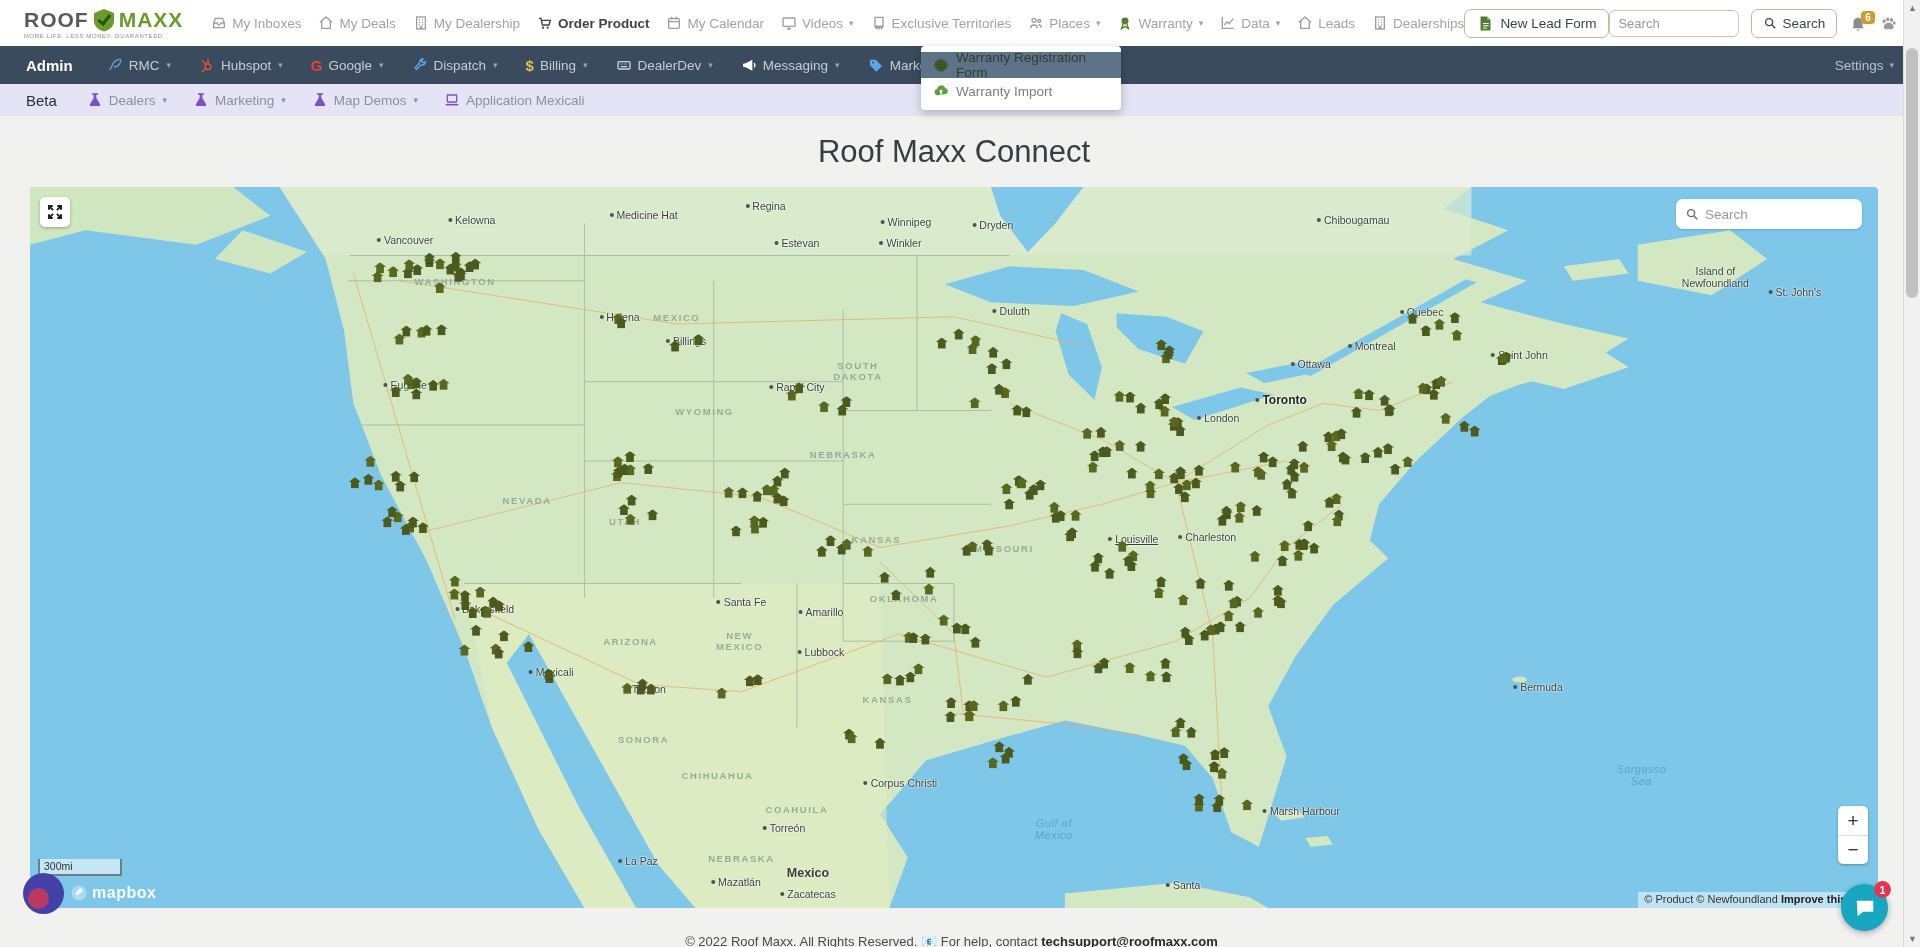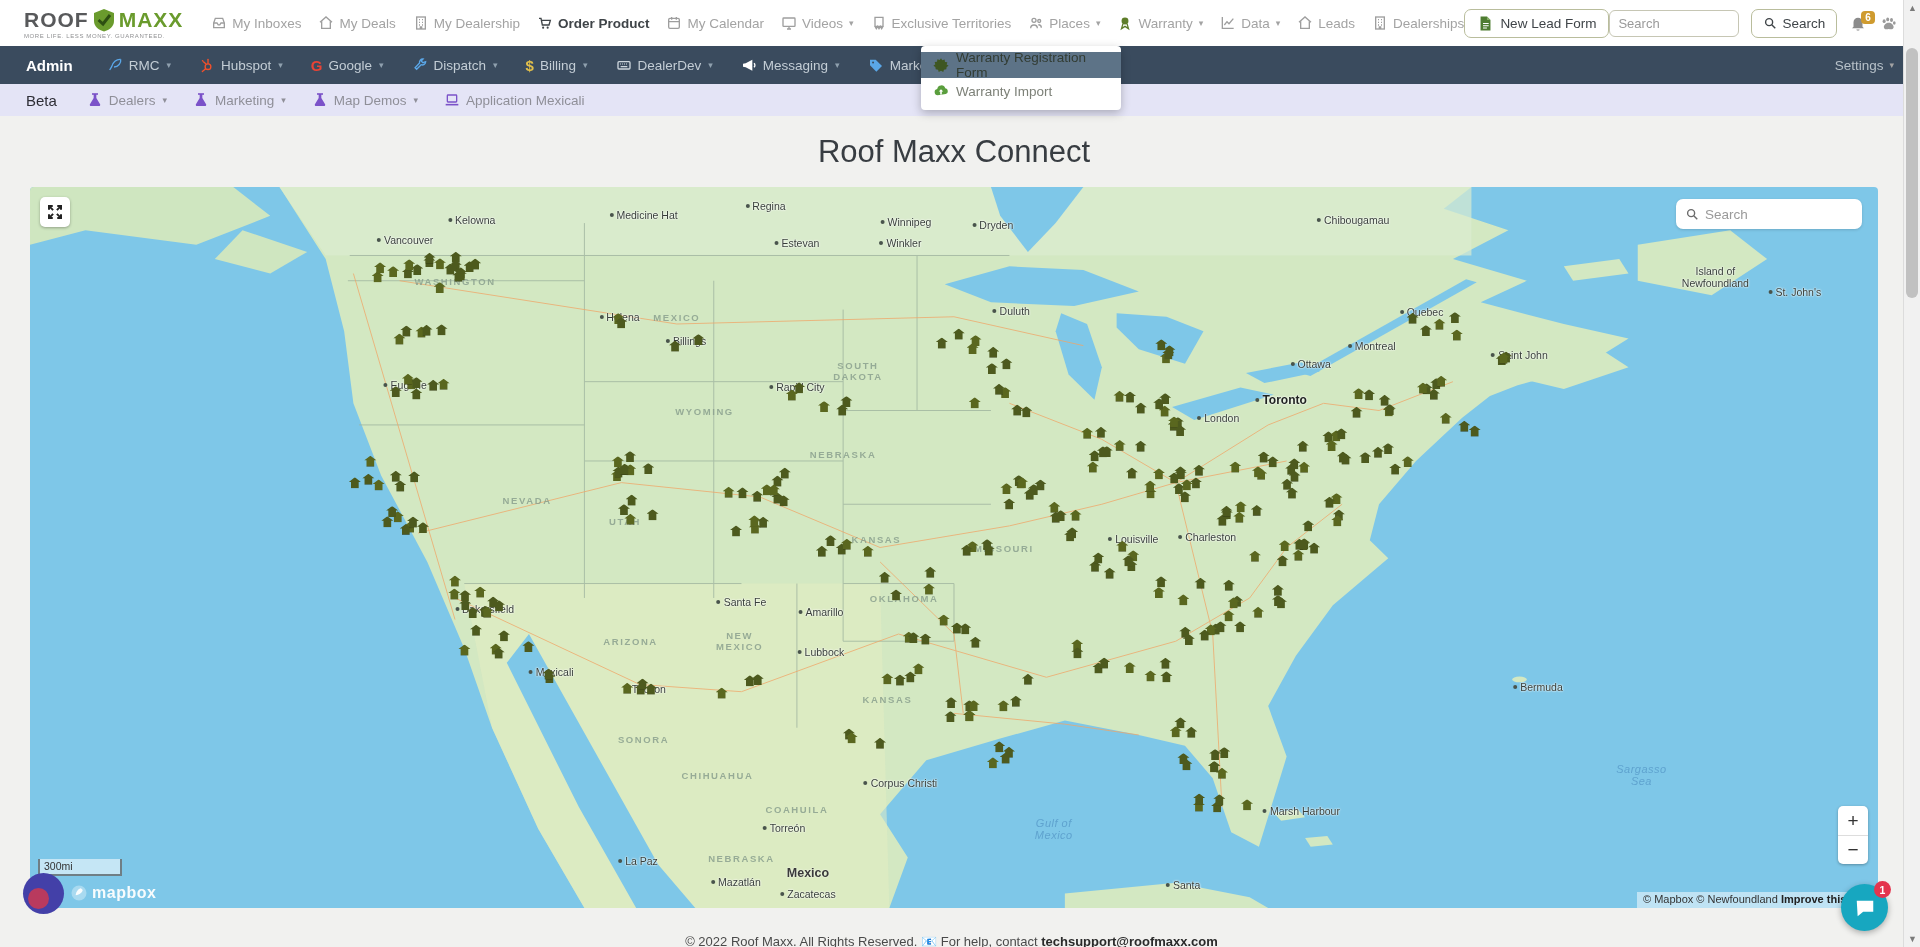--- a/index.html
+++ b/index.html
@@ -537,21 +537,21 @@
       <div class="map-label lbl-city big" style="left: 67.7%; top: 29.6%;"><i></i><span>Toronto</span></div>
       <div class="map-label lbl-city" style="left: 64.3%; top: 32%;"><i></i><span>London</span></div>
       <div class="map-label lbl-city" style="left: 69.3%; top: 24.5%;"><i></i><span>Ottawa</span></div>
       <div class="map-label lbl-city" style="left: 72.6%; top: 22.1%;"><i></i><span>Montreal</span></div>
       <div class="map-label lbl-city" style="left: 75.3%; top: 17.3%;"><i></i><span>Quebec</span></div>
       <div class="map-label lbl-city" style="left: 80.6%; top: 23.3%;"><i></i><span>Saint John</span></div>
       <div class="map-label lbl-city" style="left: 95.5%; top: 14.5%;"><i></i><span>St. John's</span></div>
       <div class="map-label lbl-city" style="left: 91.2%; top: 12.5%;"><span>Island of
 Newfoundland</span></div>
       <div class="map-label lbl-city" style="left: 71.6%; top: 4.6%;"><i></i><span>Chibougamau</span></div>
-      <div class="map-label lbl-city" style="left: 59.7%; top: 48.8%;"><i></i><span>Louisville</span></div>
+      <div class="map-label lbl-city" style="left: 59.7%; top: 48.8%; text-decoration: underline;"><i></i><span>Louisville</span></div>
       <div class="map-label lbl-city" style="left: 63.7%; top: 48.5%;"><i></i><span>Charleston</span></div>
       <div class="map-label lbl-city" style="left: 62.4%; top: 96.8%;"><i></i><span>Santa</span></div>
       <div class="map-label lbl-city" style="left: 68.8%; top: 86.6%;"><i></i><span>Marsh Harbour</span></div>
       <div class="map-label lbl-city" style="left: 81.6%; top: 69.4%;"><i></i><span>Bermuda</span></div>
     </div>
   <div id="map-markers">
       <div class="marker alt" style="left: 22.1729%; top: 14.1019%;"></div>
       <div class="marker" style="left: 20.9549%; top: 11.5893%;"></div>
       <div class="marker" style="left: 23.1823%; top: 12.5312%;"></div>
       <div class="marker alt" style="left: 22.1846%; top: 10.7844%;"></div>
@@ -889,21 +889,21 @@
   </div>
   <div class="map-scale">300mi</div>
   <div class="map-logo">
     <svg width="18" height="18" viewBox="0 0 24 24">
         <circle cx="12" cy="12" r="10" fill="rgba(255,255,255,.35)"></circle>
         <path d="M14.5 5.5c-3 .5-6.5 4-7 9.5 5.5-.5 9-4 9.5-7l-2.5-2.5z" fill="#fff"></path>
       </svg>
     <span>mapbox</span>
   </div>
   <div class="map-attrib">
-    <span>© Mapbox</span>
+    <span>© Product</span>
     <span>© Newfoundland</span>
     <b>Improve this map</b>
   </div>
   <div class="map-zoomctl">
     <div class="zbtn">+</div>
     <div class="zbtn">−</div>
   </div>
 </div>
 
 <div class="footer">

